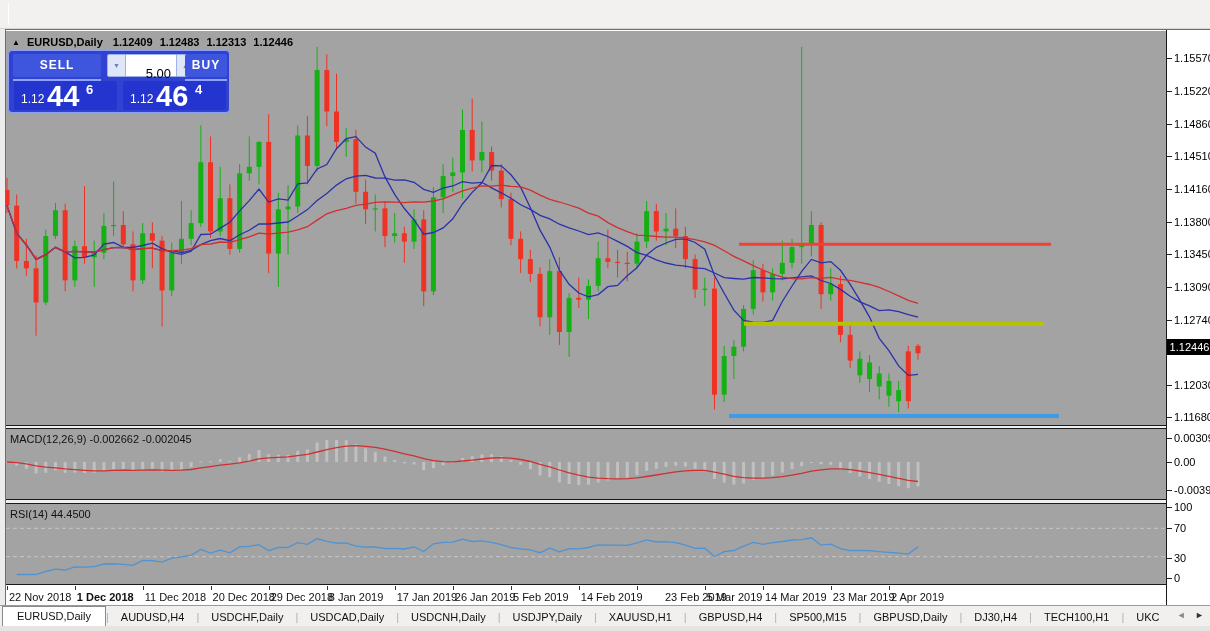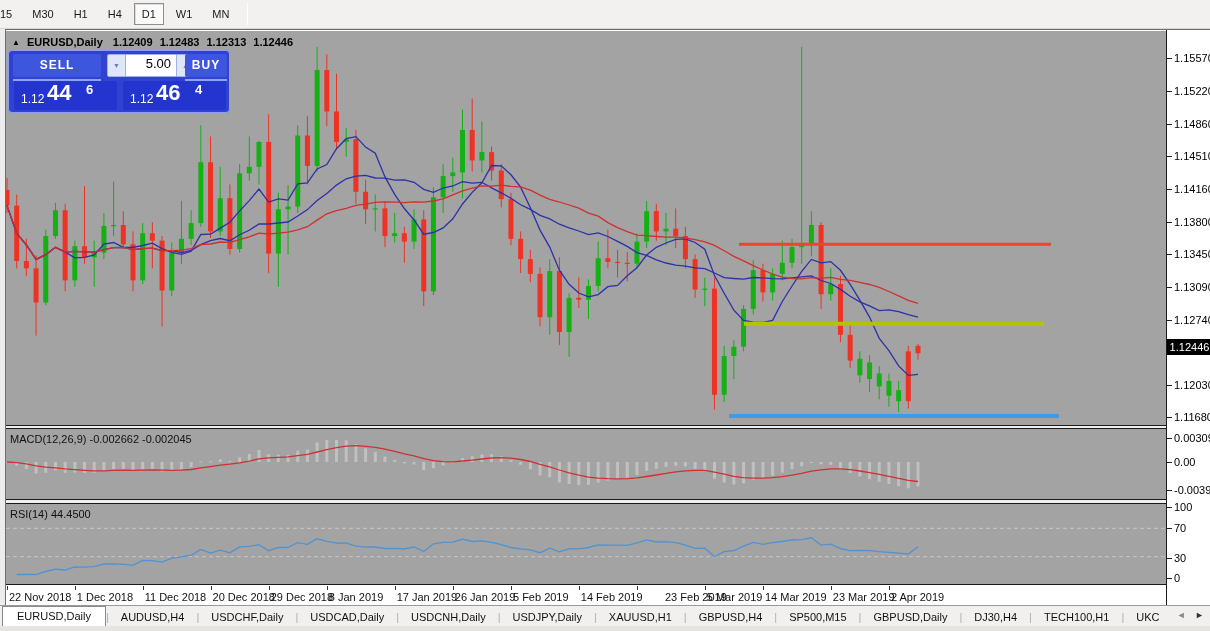--- a/index.html
+++ b/index.html
@@ -53,26 +53,26 @@
   #sell-btn { left:4px; top:3px; width:88px; height:23px; }
   #buy-btn  { left:176px; top:3px; width:42px; height:23px; }
   .tp-underline { position:absolute; height:2px; background:#8fa2ff; top:28px; }
   #sell-ul { left:4px; width:88px; } #buy-ul { left:176px; width:42px; }
   .spin-btn { position:absolute; top:3px; width:19px; height:23px; background:#dfe6f7;
     border:1px solid #9fb2e8; color:#6b7fb8; font-size:7px; text-align:center; line-height:21px; }
   #spin-down { left:98px; border-radius:2px 0 0 2px; }
   #spin-up { left:167px; border-radius:0 2px 2px 0; }
   #lot-field { position:absolute; left:117px; top:3px; width:50px; height:23px; background:#fff;
     border-top:1px solid #9fb2e8; border-bottom:1px solid #9fb2e8; color:#000; font-size:13px;
-    text-align:right; padding:1px 5px 0 0; }
+    text-align:right; padding:11px 5px 0 0; }
   .price-box { position:absolute; top:30px; width:103px; height:29px; background:#2434cf;
     border-radius:2px; color:#fff; }
   #sell-box { left:5px; } #buy-box { left:114px; }
   .pb-prefix { position:absolute; left:7px; bottom:4px; font-size:12px; }
-  .pb-big { position:absolute; left:33px; top:-1px; font-size:22px; font-weight:bold; }
+  .pb-big { position:absolute; left:33px; top:-1px; font-size:29px; font-weight:bold; }
   .pb-sup { position:absolute; left:72px; top:1px; font-size:13px; font-weight:bold; }
 
   
   #tabbar { position:absolute; left:0; top:605px; width:1210px; height:21px; background:#f1f0ee;
     border-top:1px solid #9c9a97; display:flex; align-items:flex-end; overflow:hidden; }
   .tab { font-size:11px; color:#111; padding:3px 12px 3px 12px; white-space:nowrap; cursor:default; }
   .tab.active { background:#fff; border:1px solid #8a8a8a; border-bottom:none; margin-left:2px;
     padding:3px 14px 4px 14px; }
   .tab-sep { color:#b3b1ae; font-size:11px; padding-bottom:3px; }
   #tab-arrows { position:absolute; right:6px; top:4px; font-size:9px; color:#333; }
@@ -80,29 +80,20 @@
   #bottom-strip { position:absolute; left:0; top:626px; width:1210px; height:5px; background:#e6e4e1; }
   svg { position:absolute; left:0; top:0; }
 </style>
 </head>
 <body>
 
 <div id="app">
 
   <div id="toolbar">
 
-    <span id="tf-buttons" style="display:flex; align-items:center;">
-        <span class="tf-btn first">15</span>
-        <span class="tf-btn">M30</span>
-        <span class="tf-btn">H1</span>
-        <span class="tf-btn">H4</span>
-        <span class="tf-btn active">D1</span>
-        <span class="tf-btn">W1</span>
-        <span class="tf-btn">MN</span>
-      </span>
     <span class="tf-sep"></span>
   </div>
 
   <div id="window">
 
     <div id="chart-title">
       <span class="tri">▲</span>
       <span>EURUSD,Daily</span>
       <span style="margin-left:7px;">1.12409</span>
       <span style="margin-left:4px;">1.12483</span>
@@ -445,21 +436,21 @@
         </svg>
       <div class="ind-label">
         <span>RSI(14)</span> <span>44.4500</span>
       </div>
     </div>
 
     <div id="date-strip">
         <div class="date-tick" style="left: 1px;"></div>
         <span class="date-label" style="left: 3px;">22 Nov 2018</span>
         <div class="date-tick" style="left: 68.8404px;"></div>
-        <span class="date-label" style="left: 70.8404px;">1 Dec 2018</span>
+        <span class="date-label" style="left: 70.8404px; font-weight: bold;">1 Dec 2018</span>
         <div class="date-tick" style="left: 136.681px;"></div>
         <span class="date-label" style="left: 138.681px;">11 Dec 2018</span>
         <div class="date-tick" style="left: 204.521px;"></div>
         <span class="date-label" style="left: 206.521px;">20 Dec 2018</span>
         <div class="date-tick" style="left: 262.67px;"></div>
         <span class="date-label" style="left: 264.67px;">29 Dec 2018</span>
         <div class="date-tick" style="left: 320.819px;"></div>
         <span class="date-label" style="left: 322.819px; text-align: center;">8 Jan 2019</span>
         <div class="date-tick" style="left: 388.66px;"></div>
         <span class="date-label" style="left: 390.66px;">17 Jan 2019</span>

